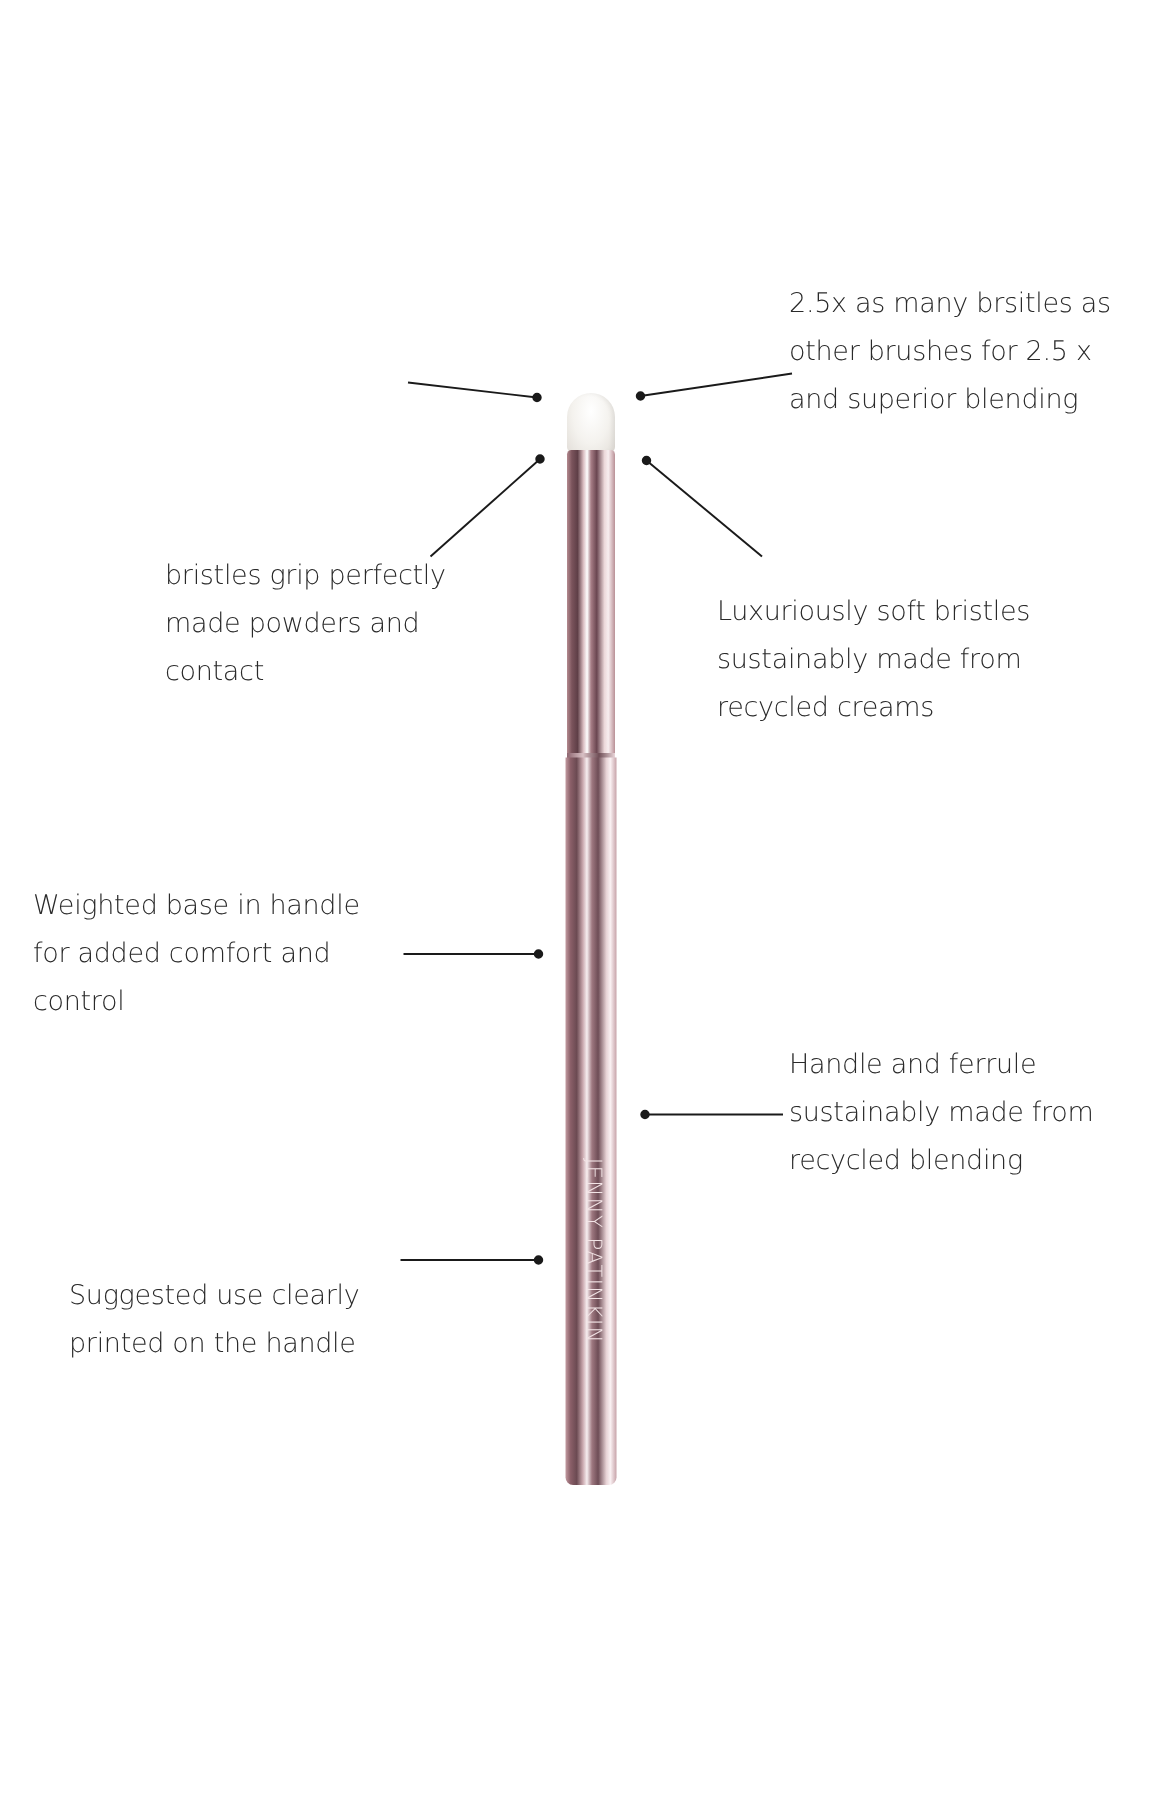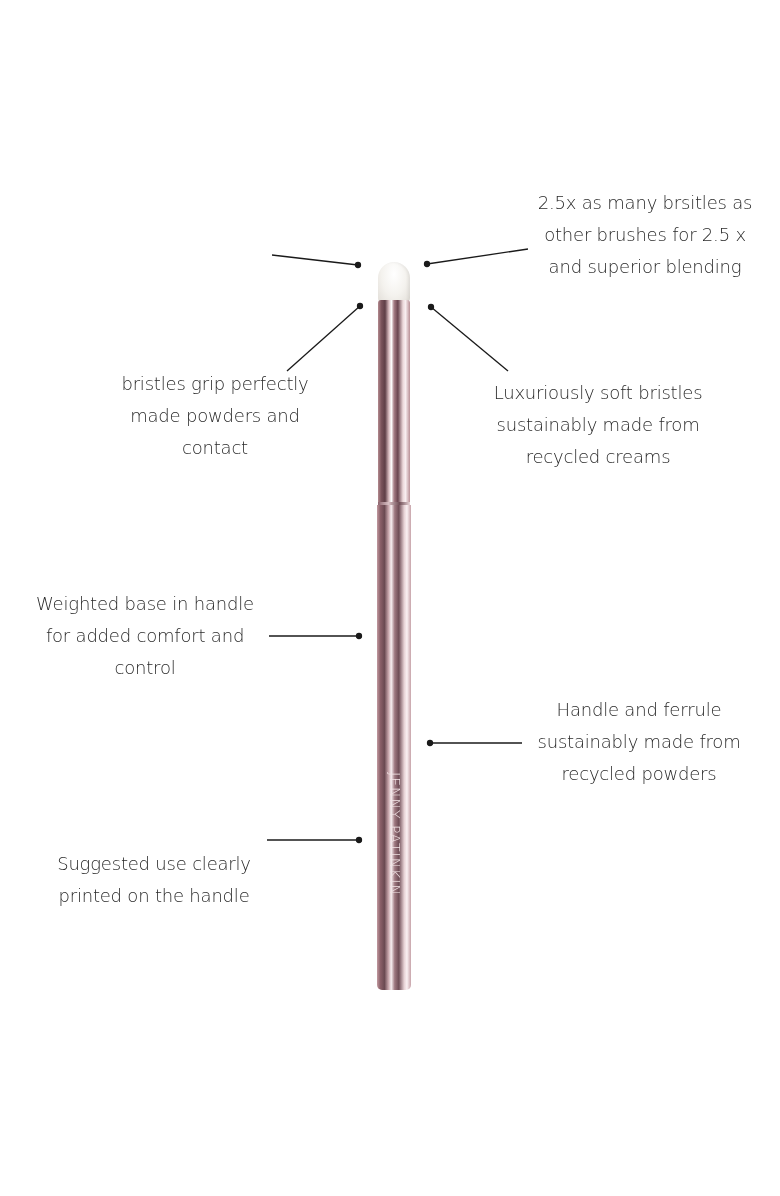--- a/index.html
+++ b/index.html
@@ -1,18 +1,18 @@
 <!DOCTYPE html>
 <html><head>
 <meta charset="utf-8">
 <style>
   html, body { margin: 0; padding: 0; background: #ffffff; }
   body { width: 780px; height: 1196px; position: relative; overflow: hidden; font-family: "DejaVu Sans", sans-serif; color: #2a2a2a; }
   .canvas { position: absolute; left: 0; top: 0; width: 780px; height: 1196px; }
-  .callout { position: absolute; text-align: center; font-size: 18px; line-height: 32px; letter-spacing: -0.2px; font-weight: 300; white-space: nowrap; }
+  .callout { position: absolute; text-align: left; font-size: 18px; line-height: 32px; letter-spacing: -0.2px; font-weight: 300; white-space: nowrap; }
   .callout span { display: block; }
   svg.lines { position: absolute; left: 0; top: 0; width: 780px; height: 1196px; }
 
   
   .brush { position: absolute; left: 0; top: 0; width: 780px; height: 1196px; }
   .bristles {
     position: absolute; left: 378px; top: 262px; width: 32px; height: 40px;
     background: radial-gradient(ellipse at 50% 30%, #ffffff 0%, #f4f2ee 55%, #e2ded8 100%);
     border-radius: 16px 16px 4px 4px;
     box-shadow: inset -2px 0 3px rgba(0,0,0,0.06);
@@ -87,36 +87,36 @@
     <span>other brushes for 2.5 x</span>
     <span>and superior blending</span>
   </div>
 
   <div class="callout" style="left:110px; top:368px; width:210px;">
     <span>bristles grip perfectly</span>
     <span>made powders and</span>
     <span>contact</span>
   </div>
 
-  <div class="callout" style="left:478px; top:377px; width:240px;">
+  <div class="callout" style="left:478px; top:392px; width:240px;">
     <span>Luxuriously soft bristles</span>
     <span>sustainably made from</span>
     <span>recycled creams</span>
   </div>
 
   <div class="callout" style="left:22px; top:588px; width:246px;">
     <span>Weighted base in handle</span>
     <span>for added comfort and</span>
     <span>control</span>
   </div>
 
   <div class="callout" style="left:526px; top:694px; width:226px;">
     <span>Handle and ferrule</span>
     <span>sustainably made from</span>
-    <span>recycled powders</span>
+    <span>recycled blending</span>
   </div>
 
   <div class="callout" style="left:46px; top:848px; width:216px;">
     <span>Suggested use clearly</span>
     <span>printed on the handle</span>
   </div>
 
 </div>
 
 </body></html>

